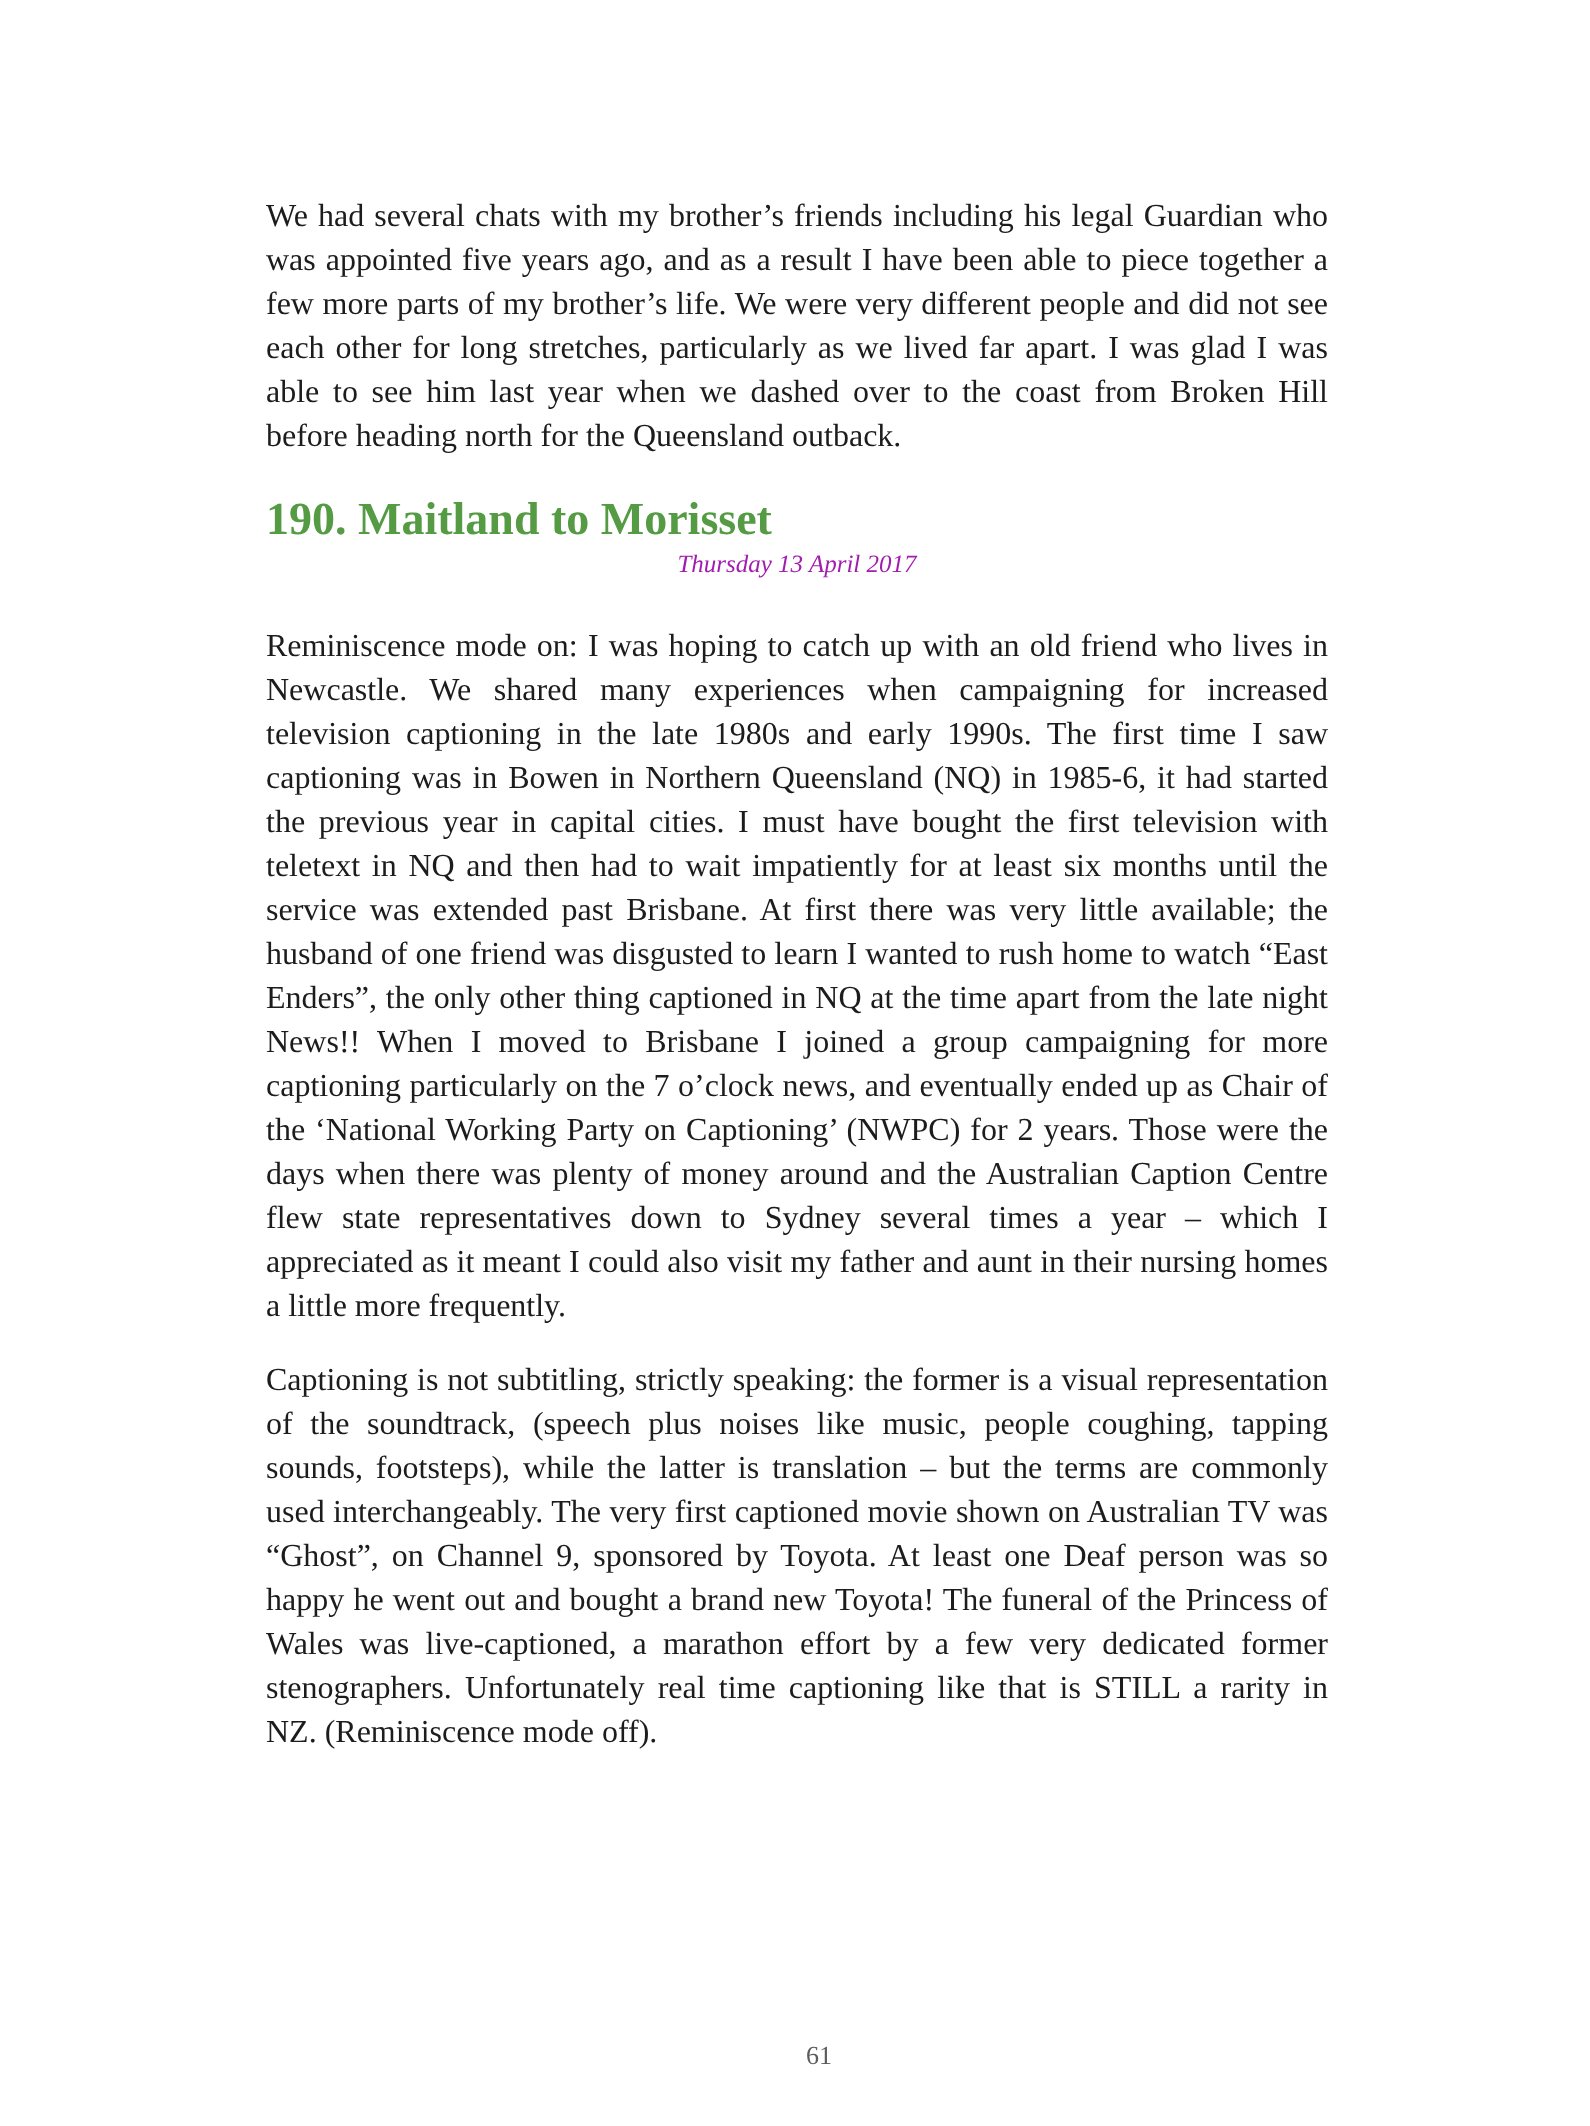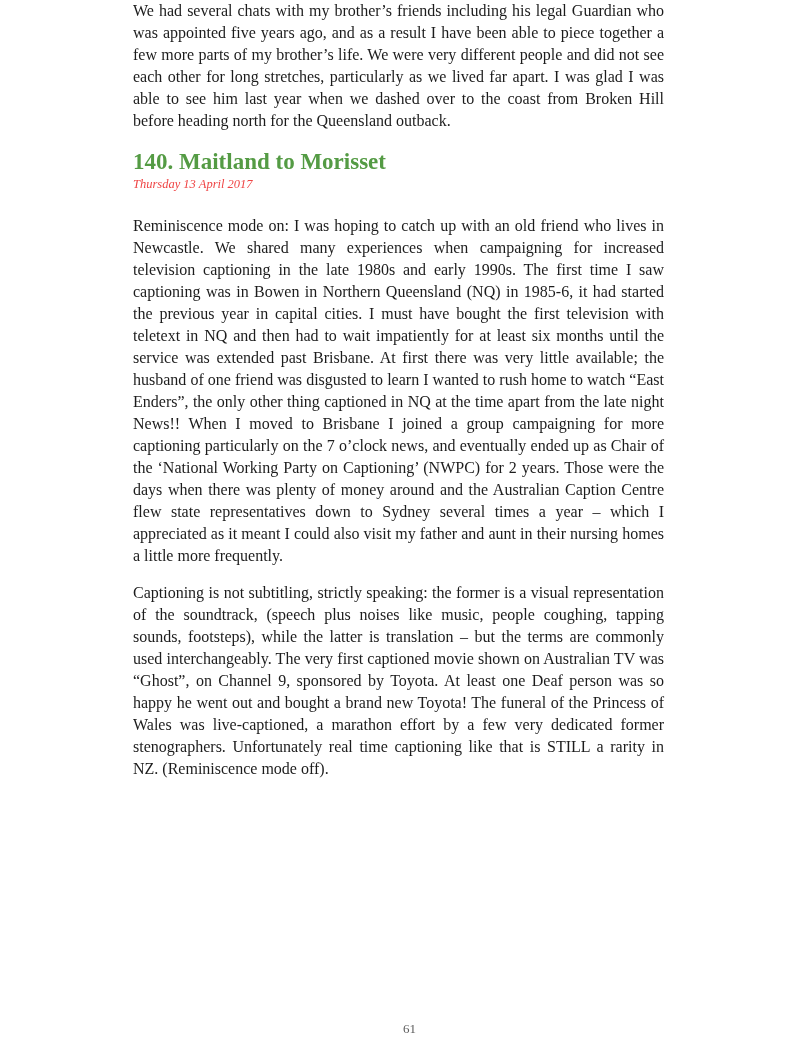--- a/index.html
+++ b/index.html
@@ -14,20 +14,21 @@
     height: 1063px;
     background: #ffffff;
     font-family: "Liberation Serif", serif;
     overflow: hidden;
   }
   .content {
     position: absolute;
     left: 133px;
     top: 0;
     width: 531px;
+    padding-top: 98px;
   }
   .body-text {
     margin: 0 0 15px 0;
     font-size: 16px;
     line-height: 22px;
     color: #1c1c1c;
     text-align: justify;
     hyphens: none;
   }
   .italic {
@@ -38,22 +39,22 @@
     line-height: 29px;
     font-weight: bold;
     color: var(--heading-green, #549b44);
     text-align: left;
   }
   .section-date {
     margin: 1px 0 23px 0;
     font-size: 12.5px;
     line-height: 15px;
     font-style: italic;
-    color: #ef4444;
-    text-align: left;
+    color: #a21caf;
+    text-align: center;
   }
   .footer {
     position: absolute;
     left: 12px;
     bottom: 26px;
     width: 100%;
     text-align: center;
   }
   .page-number {
     font-size: 13px;
@@ -61,21 +62,21 @@
   }
 </style>
 </head>
 <body>
 
 <div class="page">
   <div class="content">
 
     <p class="body-text">We had several chats with my brother’s friends including his legal Guardian who was appointed five years ago, and as a result I have been able to piece together a few more parts of my brother’s life. We were very different people and did not see each other for long stretches, particularly as we lived far apart. I was glad I was able to see him last year when we dashed over to the coast from Broken Hill before heading north for the Queensland outback.</p>
 
-    <h1 class="section-heading">140. Maitland to Morisset</h1>
+    <h1 class="section-heading">190. Maitland to Morisset</h1>
 
     <p class="section-date">Thursday 13 April 2017</p>
 
     <p class="body-text"><span class="italic">Reminiscence mode on:</span><span> I was hoping to catch up with an old friend who lives in Newcastle. We shared many experiences when campaigning for increased television captioning in the late 1980s and early 1990s. The first time I saw captioning was in Bowen in Northern Queensland (NQ) in 1985-6, it had started the previous year in capital cities. I must have bought the first television with teletext in NQ and then had to wait impatiently for at least six months until the service was extended past Brisbane. At first there was very little available; the husband of one friend was disgusted to learn I wanted to rush home to watch “East Enders”, the only other thing captioned in NQ at the time apart from the late night News!!  When I moved to Brisbane I joined a group campaigning for more captioning particularly on the 7 o’clock news, and eventually ended up as Chair of the ‘National Working Party on Captioning’ (NWPC) for 2 years. Those were the days when there was plenty of money around and the Australian Caption Centre flew state representatives down to Sydney several times a year – which I appreciated as it meant I could also visit my father and aunt in their nursing homes a little more frequently.</span></p>
 
     <p class="body-text"><span>Captioning is not subtitling, strictly speaking: the former is a visual representation of the soundtrack, (speech plus noises like music, people coughing, tapping sounds, footsteps), while the latter is translation – but the terms are commonly used interchangeably.  The very first captioned movie shown on Australian TV was “Ghost”, on Channel 9, sponsored by Toyota. At least one Deaf person was so happy he went out and bought a brand new Toyota!  The funeral of the Princess of Wales was live-captioned, a marathon effort by a few very dedicated former stenographers. Unfortunately real time captioning like that is STILL a rarity in NZ. </span><span class="italic">(Reminiscence mode off)</span><span>.</span></p>
 
 
   </div>
 

